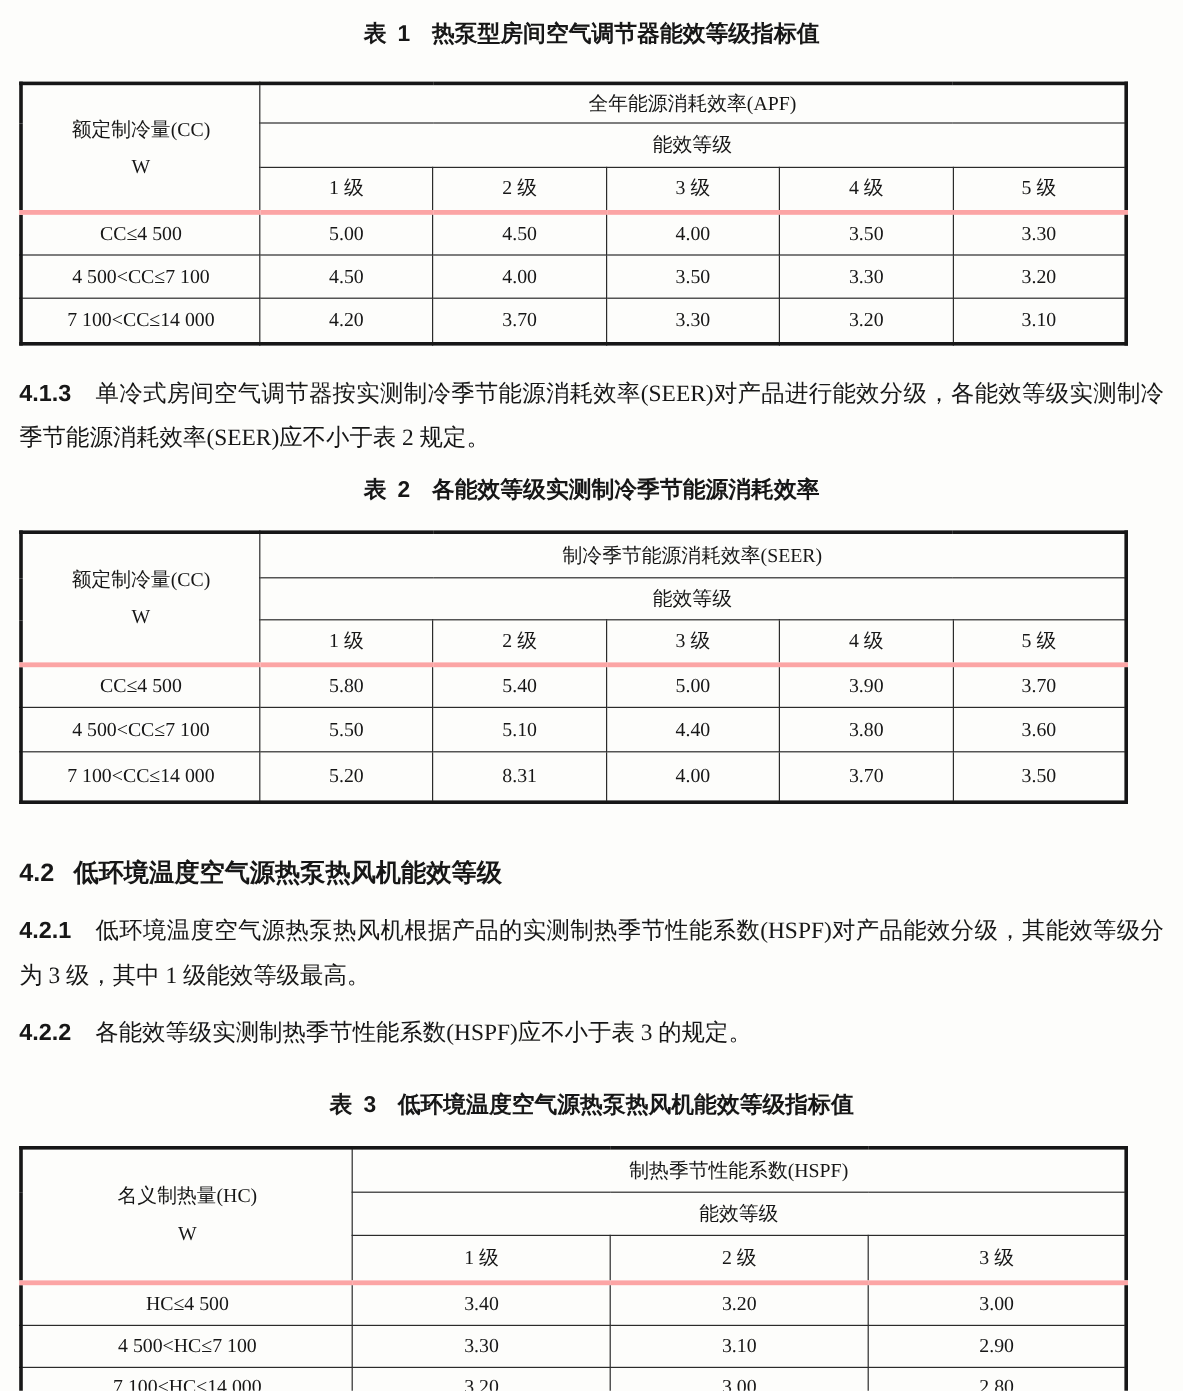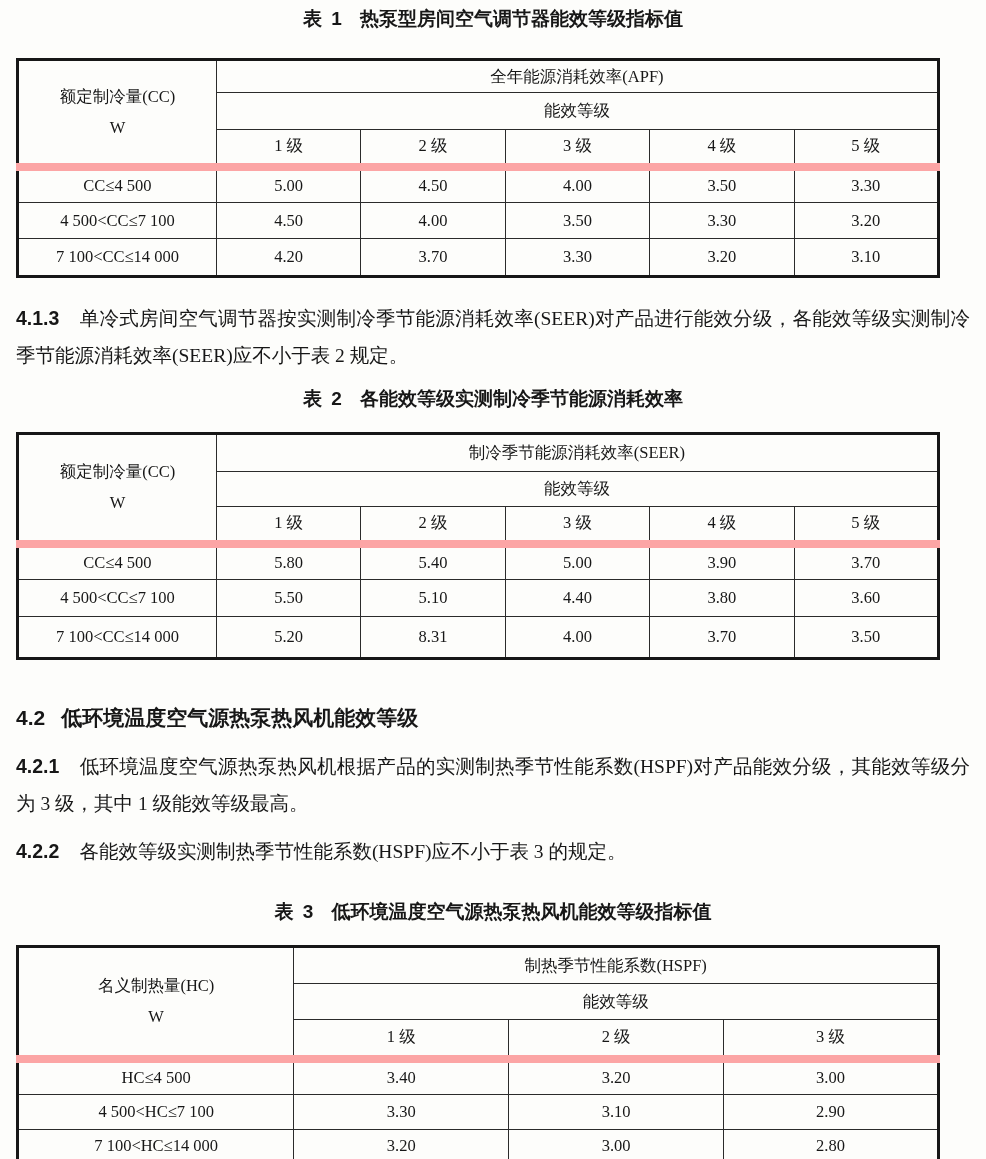--- a/index.html
+++ b/index.html
@@ -10,38 +10,38 @@
     overflow:hidden;
   }
   .page{padding:0 16px;box-sizing:border-box;}
 
   .tbl-title{
     text-align:center;
     font-family:"Liberation Sans","DejaVu Sans",sans-serif;
     font-weight:bold;font-size:19px;line-height:26px;
   }
   .tbl-title .prefix{margin-right:16px;letter-spacing:2px;}
-  #title1{padding-top:6px;}
+  #title1{padding-top:16px;}
   #title2{margin-top:12px;}
   #title3{margin-top:30px;}
 
   table.std{
     width:924px;border-collapse:collapse;table-layout:fixed;
     border:3px solid #171717;
   }
   #table1{margin-top:26px;}
   #table2{margin-top:20px;}
   #table3{margin-top:20px;}
   table.std td{
     border:1.6px solid #2b2b2b;
     text-align:center;vertical-align:middle;
     font-size:16.5px;padding:0;
     overflow:hidden;white-space:nowrap;
   }
-  table.std tr.first-data td{border-top:8px solid #fca5a5;}
+  table.std tr.first-data td{border-top:4px solid #fca5a5;}
   td.stub{font-size:17px;line-height:27px;}
   td.stub .w-line{margin-top:4px;}
   td.ghead{font-size:17px;}
   td.grade{font-size:16.5px;}
   td.row-label{font-size:17px;}
 
   .para{
     font-size:19.5px;line-height:37px;
     text-align:justify;margin:0;
   }

